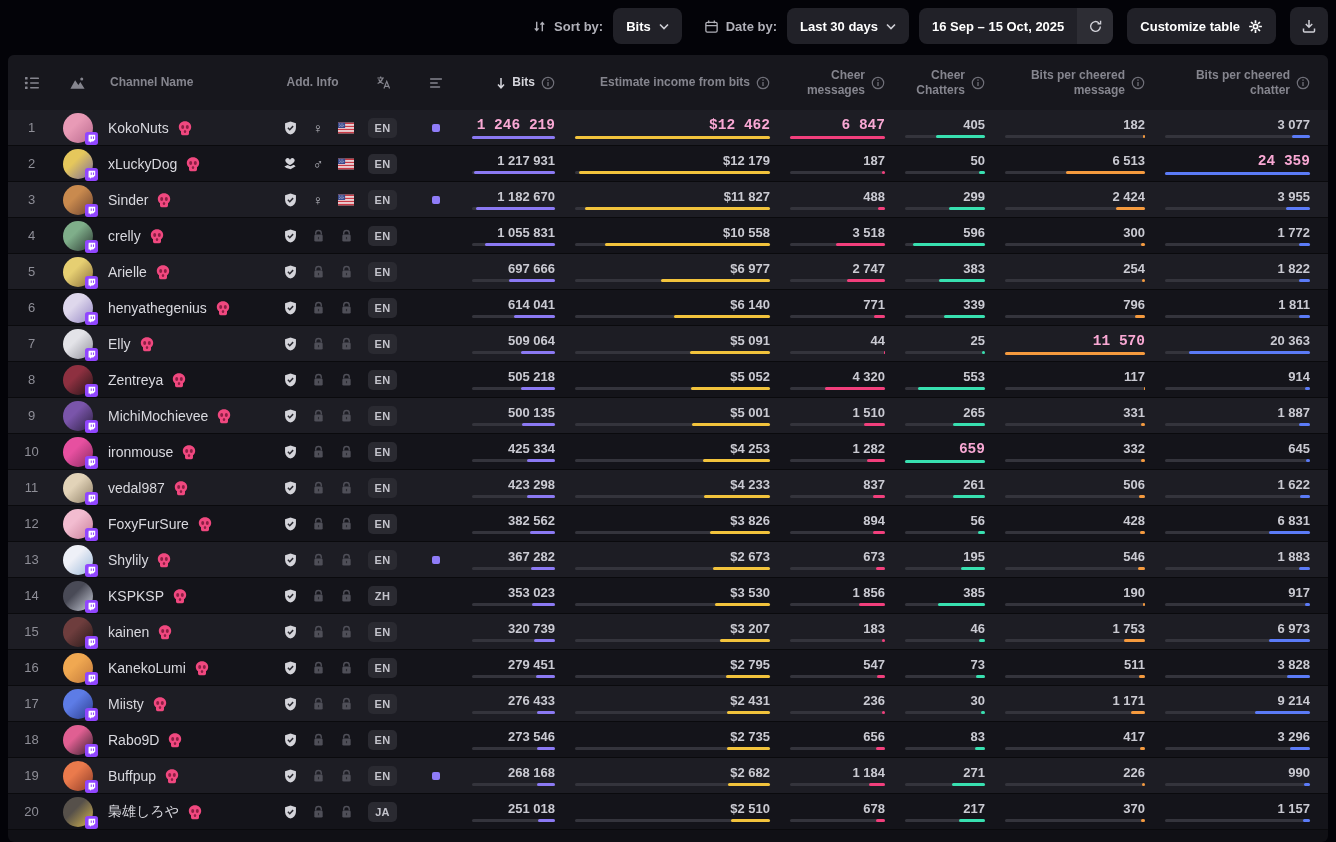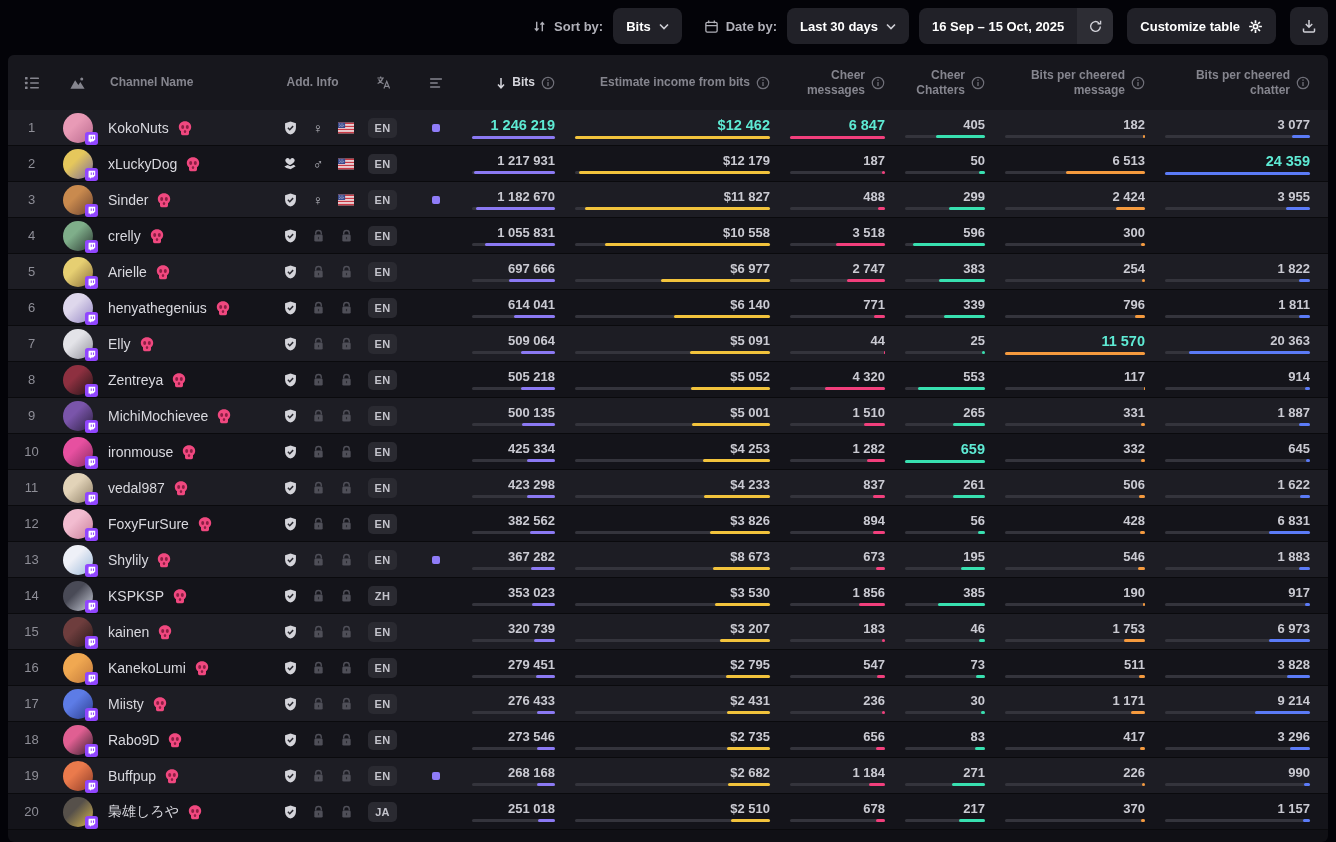--- a/index.html
+++ b/index.html
@@ -37,21 +37,21 @@
   .addinfo { gap:12px; padding-left:12px; }
   .addinfo .icon { display:flex; align-items:center; justify-content:center; width:16px; }
   .gender { color:#b9b9c1; font-size:14px; line-height:1; }
   .langcell { justify-content:center;text-align:right; }
   .lang { background:#2a2a31; color:#c3c3cb; font-size:11px; font-weight:700; padding:4px 7px; border-radius:5px; letter-spacing:.3px; }
   .sqcell { justify-content:center; }
   .square { width:8px; height:8px; border-radius:2px; }
   .num { flex-direction:column; justify-content:center; align-items:flex-end; padding:0 10px; gap:3px; }
   .num.last { padding-right:18px; }
   .v { font-size:13px; font-weight:600; color:#cacad2; white-space:nowrap; }
-  .v.max { font-size:14.5px; font-weight:800; color:#5eead4; }
+  .v.max { font-size:14.5px; font-weight:800; color:#f9a8d4;font-family:Liberation Mono, monospace; }
   .bar { position:relative; width:100%; height:3px; background:#34343c; border-radius:2px; }
   .bar i { position:absolute; right:0; top:0; height:100%; border-radius:2px; display:block; }
   svg { display:block; }
 </style>
 </head>
 <body>
 
 <div class="toolbar">
   <span class="tb-label">
     <span>
@@ -581,20 +581,26 @@
           <span class="bar">
             <i style="background: rgb(56, 224, 176); width: 90.4401%;"></i>
           </span>
         </div>
         <div class="c num">
           <span class="v">300</span>
           <span class="bar">
             <i style="background: rgb(245, 154, 62); width: 2.59291%;"></i>
           </span>
         </div>
+        <div class="c num last">
+          <span class="v">1 772</span>
+          <span class="bar">
+            <i style="background: rgb(91, 123, 247); width: 7.27452%;"></i>
+          </span>
+        </div>
       </div>
       <div class="grid-row row">
     <div class="c rank">5</div>
     <div class="c avcell">
       <span class="av" style="background: linear-gradient(135deg, rgb(230, 207, 114) 40%, rgb(138, 111, 58));"></span>
       <span class="twbadge">
         <svg width="13" height="13" viewBox="0 0 14 14">
               <rect x="0" y="0" width="14" height="14" rx="3" class="twbg" fill="#9146ff"></rect>
               <path d="M4 3h7v5l-2.2 2.2H7L5.5 11.5V10.2H3.8V4.8z" fill="#ffffff"></path>
               <rect x="6.2" y="4.8" width="1.1" height="2.6" class="twfg" fill="#9146ff"></rect>
@@ -1337,21 +1343,21 @@
     <div class="c sqcell">
           <span class="square" style="background: rgb(143, 124, 248);"></span>
         </div>
   <div class="c num">
           <span class="v">367 282</span>
           <span class="bar">
             <i style="background: rgb(139, 121, 243); width: 29.4717%;"></i>
           </span>
         </div>
         <div class="c num">
-          <span class="v">$8 673</span>
+          <span class="v">$2 673</span>
           <span class="bar">
             <i style="background: rgb(242, 195, 60); width: 29.4736%;"></i>
           </span>
         </div>
         <div class="c num">
           <span class="v">673</span>
           <span class="bar">
             <i style="background: rgb(242, 63, 124); width: 9.82912%;"></i>
           </span>
         </div>

